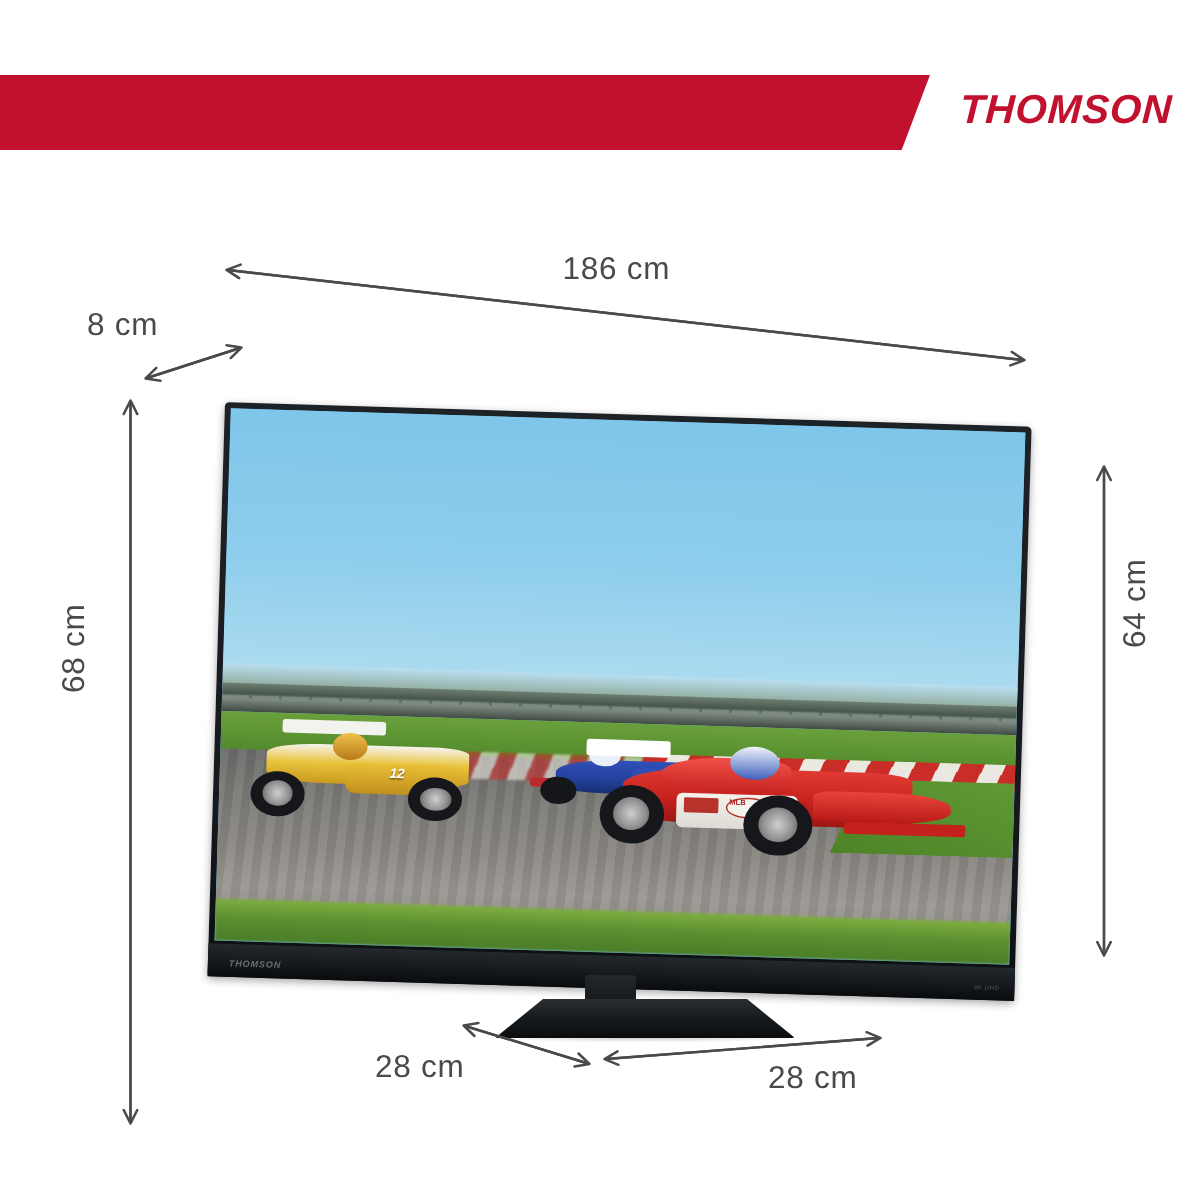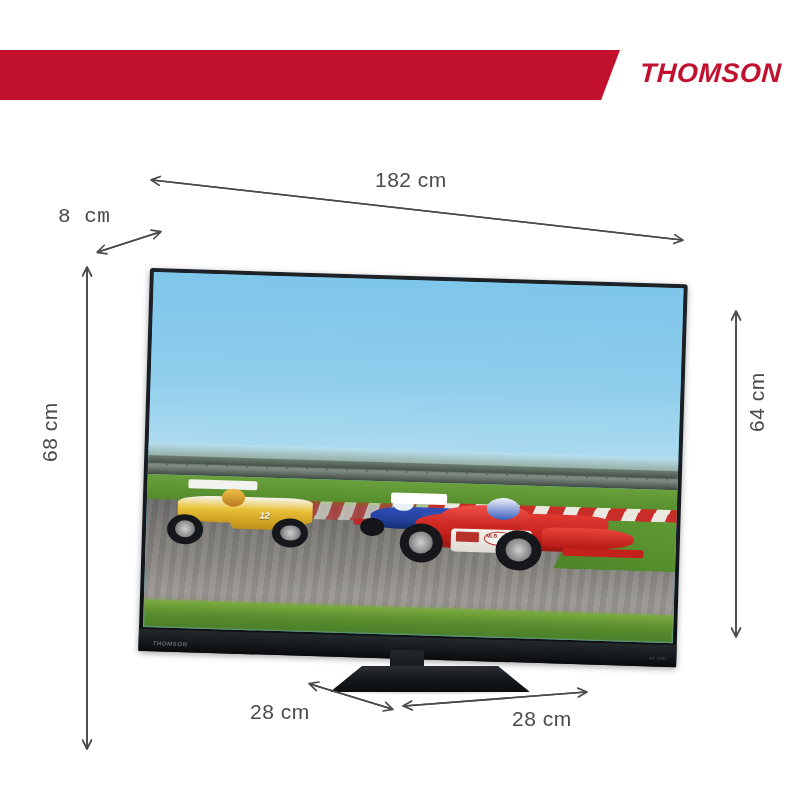--- a/index.html
+++ b/index.html
@@ -31,21 +31,21 @@
   
   .dim{
     position:absolute;
     color:#4a4a4a;
     font-size:21px;
     font-family:"Liberation Sans", sans-serif;
     white-space:nowrap;
     letter-spacing:0.5px;
   }
   .dim-111{left:375px;top:168px;}
-  .dim-8{left:58px;top:205px;font-family:Liberation Mono, monospace;}
+  .dim-8{left:58px;top:205px;}
   .dim-68{left:38px;top:462px;transform:rotate(-90deg);transform-origin:left top;}
   .dim-64{left:745px;top:432px;transform:rotate(-90deg);transform-origin:left top;}
   .dim-28a{left:250px;top:700px;}
   .dim-28b{left:512px;top:707px;}
 
   
   #arrows{position:absolute;left:0;top:0;width:800px;height:800px;pointer-events:none;}
 
   
   #tv{
@@ -295,20 +295,20 @@
       <line x1="310" y1="684" x2="392" y2="709" stroke="#4a4a4a" stroke-width="1.6" marker-end="url(#ah)"></line>
       <line x1="392" y1="709" x2="310" y2="684" stroke="#4a4a4a" stroke-width="1.6" marker-end="url(#ah)"></line>
     </g>
 
     <g>
       <line x1="404" y1="706" x2="586" y2="692" stroke="#4a4a4a" stroke-width="1.6" marker-end="url(#ah)"></line>
       <line x1="586" y1="692" x2="404" y2="706" stroke="#4a4a4a" stroke-width="1.6" marker-end="url(#ah)"></line>
     </g>
   </svg>
 
-  <div class="dim dim-111">182 cm</div>
+  <div class="dim dim-111">186 cm</div>
   <div class="dim dim-8">8 cm</div>
   <div class="dim dim-68">68 cm</div>
   <div class="dim dim-64">64 cm</div>
   <div class="dim dim-28a">28 cm</div>
   <div class="dim dim-28b">28 cm</div>
 
 </div>
 
 </body></html>

